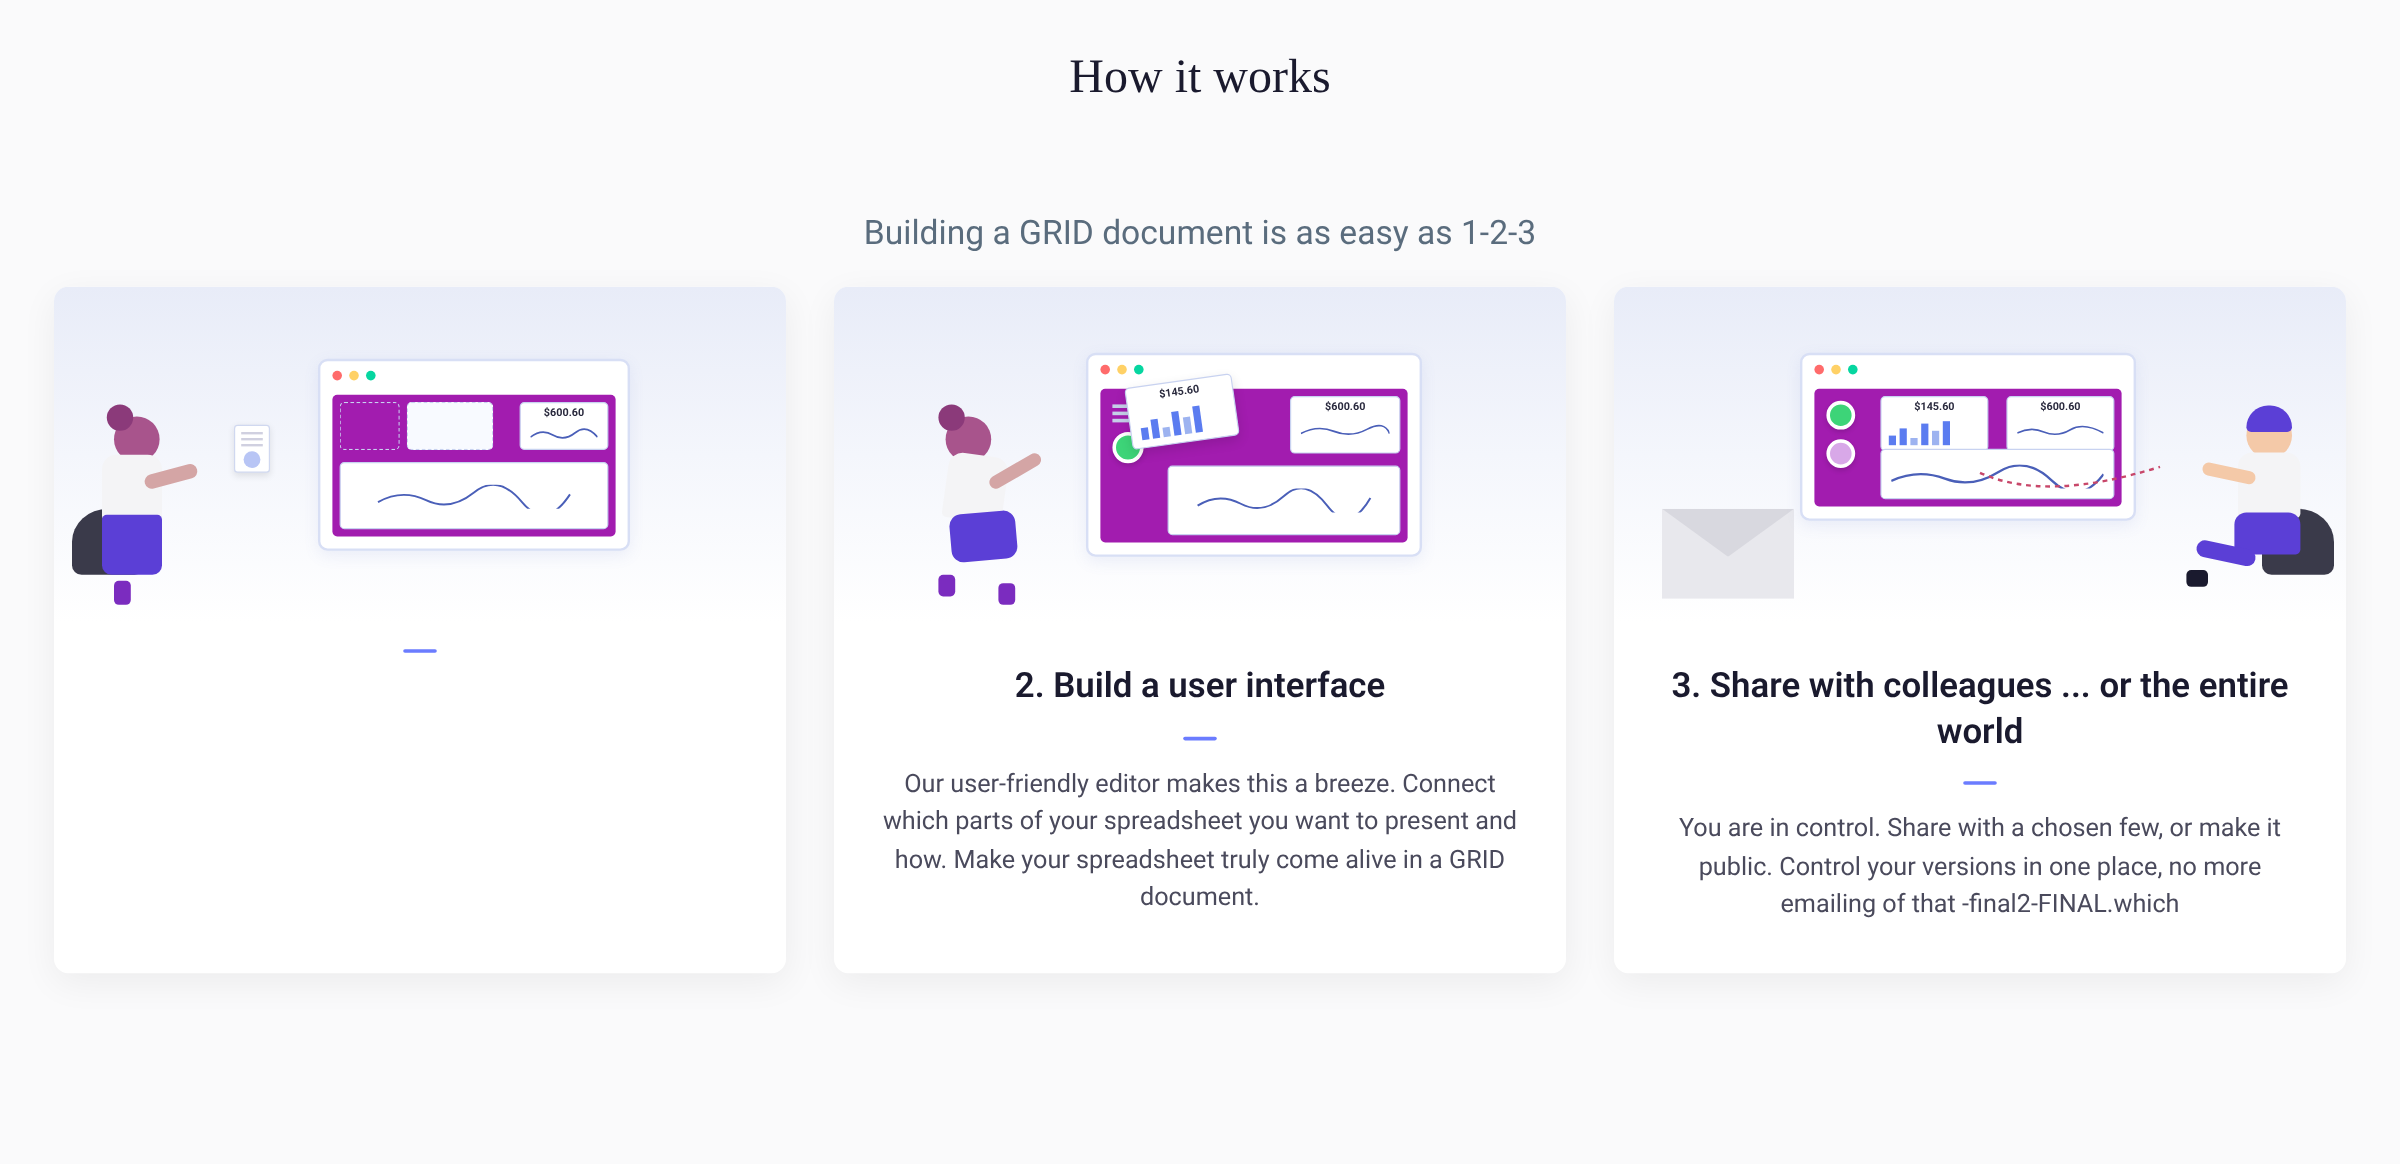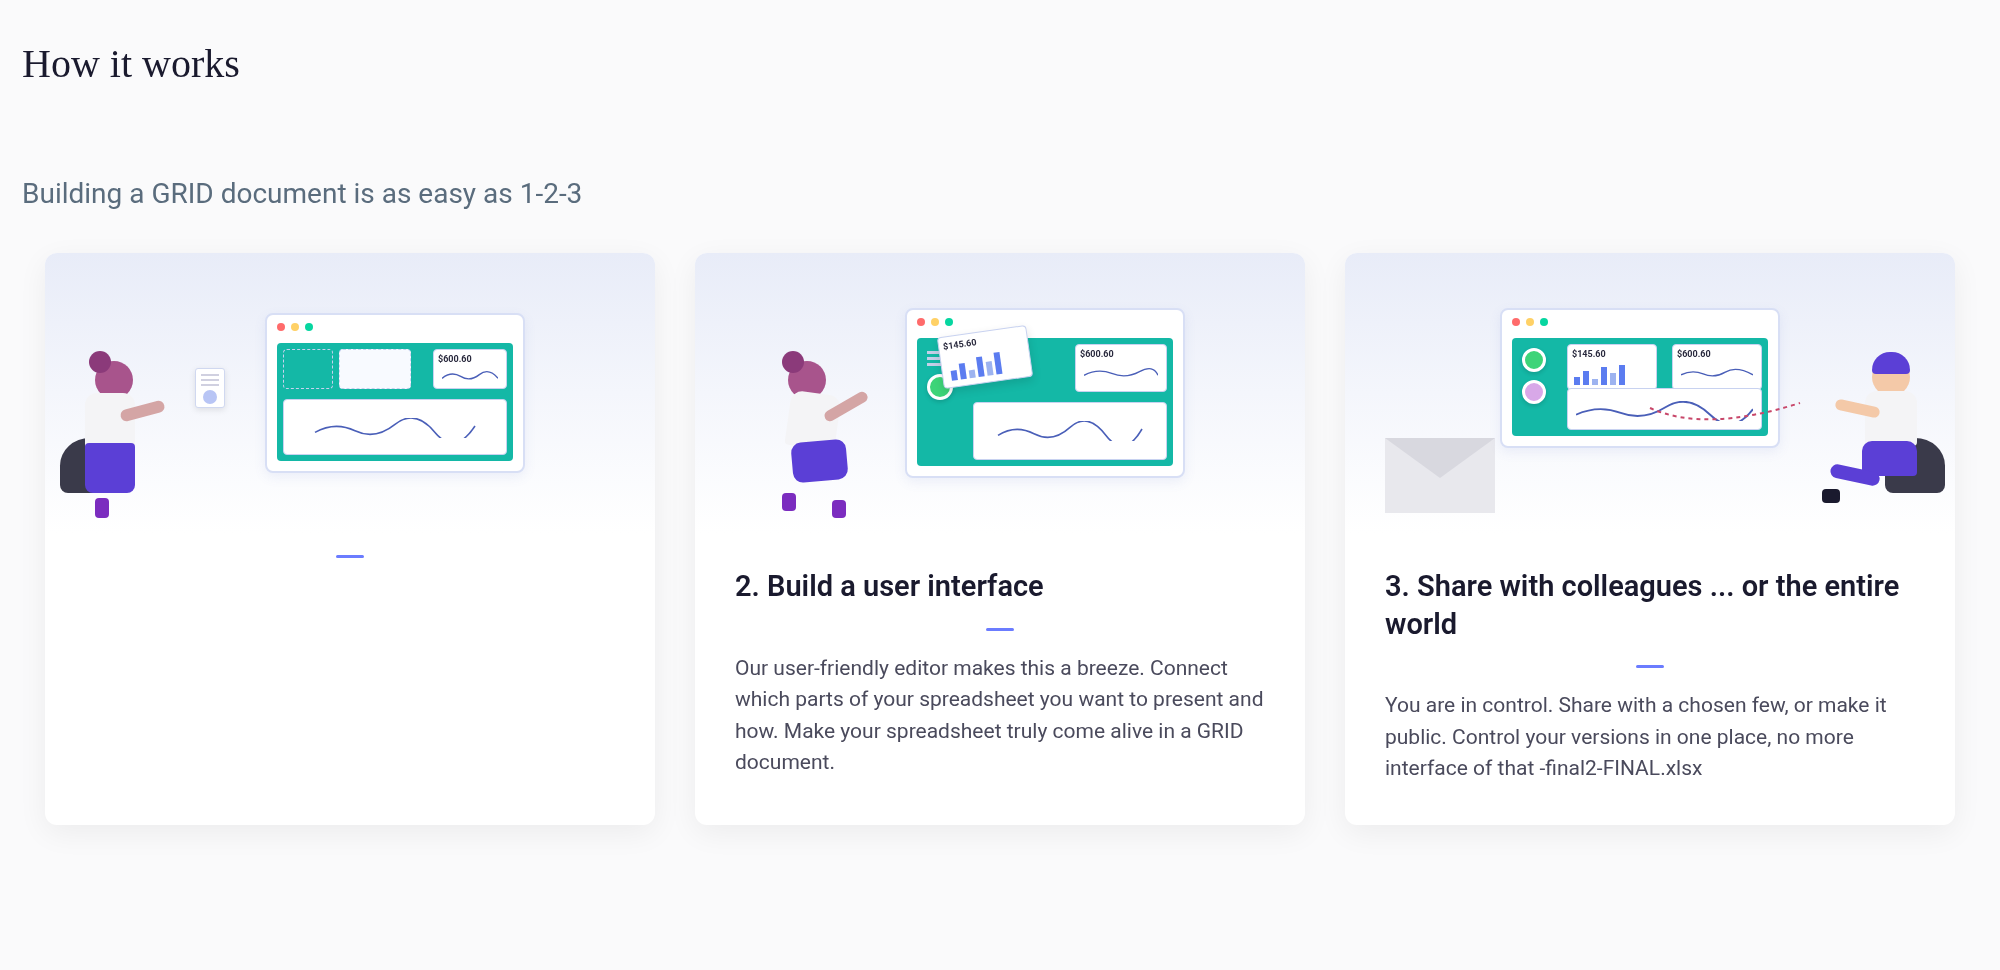--- a/index.html
+++ b/index.html
@@ -8,35 +8,35 @@
       box-sizing: border-box;
     }
     body {
       font-family: -apple-system, BlinkMacSystemFont, 'Segoe UI', Roboto, sans-serif;
       background: #fafafb;
       width: 2000px;
       height: 970px;
       overflow: hidden;
     }
     .container {
-      padding: 40px 22px;
-      text-align: left;
+      padding: 40px 36px;
+      text-align: center;
     }
     .main-title {
       font-family: Georgia, 'Times New Roman', serif;
       font-size: 40px;
       font-weight: 500;
       color: #1a1a2e;
       margin-bottom: 90px;
     }
     .subtitle {
       font-size: 28px;
       color: #5a6c7d;
       font-weight: 400;
-      margin-bottom: 43px;
+      margin-bottom: 29px;
     }
     .cards-row {
       display: flex;
       justify-content: center;
       gap: 40px;
       padding: 0 5px;
     }
     .card {
       background: #ffffff;
       border-radius: 12px;
@@ -94,21 +94,21 @@
       border-radius: 50%;
       background: #ff6b6b;
       box-shadow: 14px 0 0 #ffd166, 28px 0 0 #06d6a0;
     }
     .illus-inner {
       position: absolute;
       top: 28px;
       left: 10px;
       right: 10px;
       bottom: 10px;
-      background: #14b8a6;
+      background: #a21caf;
       border-radius: 4px;
     }
     .illus-panel {
       position: absolute;
       background: #ffffff;
       border: 1px solid #c8d2f0;
       border-radius: 4px;
       font-size: 9px;
       font-weight: 700;
       color: #2a2a3e;
@@ -333,17 +333,17 @@
           </div>
           <div class="person-body" style="background:#f4f4f6; width:52px; height:55px; top:48px; right:18px;"></div>
           <div style="position:absolute; width:55px; height:35px; background:#5b3fd6; top:98px; right:18px; border-radius:10px 10px 4px 4px;"></div>
           <div style="position:absolute; width:50px; height:14px; background:#5b3fd6; top:125px; right:55px; border-radius:8px; transform:rotate(12deg);"></div>
           <div style="position:absolute; width:18px; height:14px; background:#1a1a2e; border-radius:4px; bottom:20px; right:95px;"></div>
           <div style="position:absolute; width:45px; height:11px; background:#f4c9a8; border-radius:6px; top:60px; right:55px; transform:rotate(12deg);"></div>
         </div>
       </div>
       <h3 class="card-title">3. Share with colleagues ... or the entire world</h3>
       <div class="divider"></div>
-      <p class="card-description">You are in control. Share with a chosen few, or make it public. Control your versions in one place, no more interface of that -final2-FINAL.xlsx</p>
+      <p class="card-description">You are in control. Share with a chosen few, or make it public. Control your versions in one place, no more emailing of that -final2-FINAL.which</p>
     </div>
 
   </div>
 </div>
 
 </body></html>

